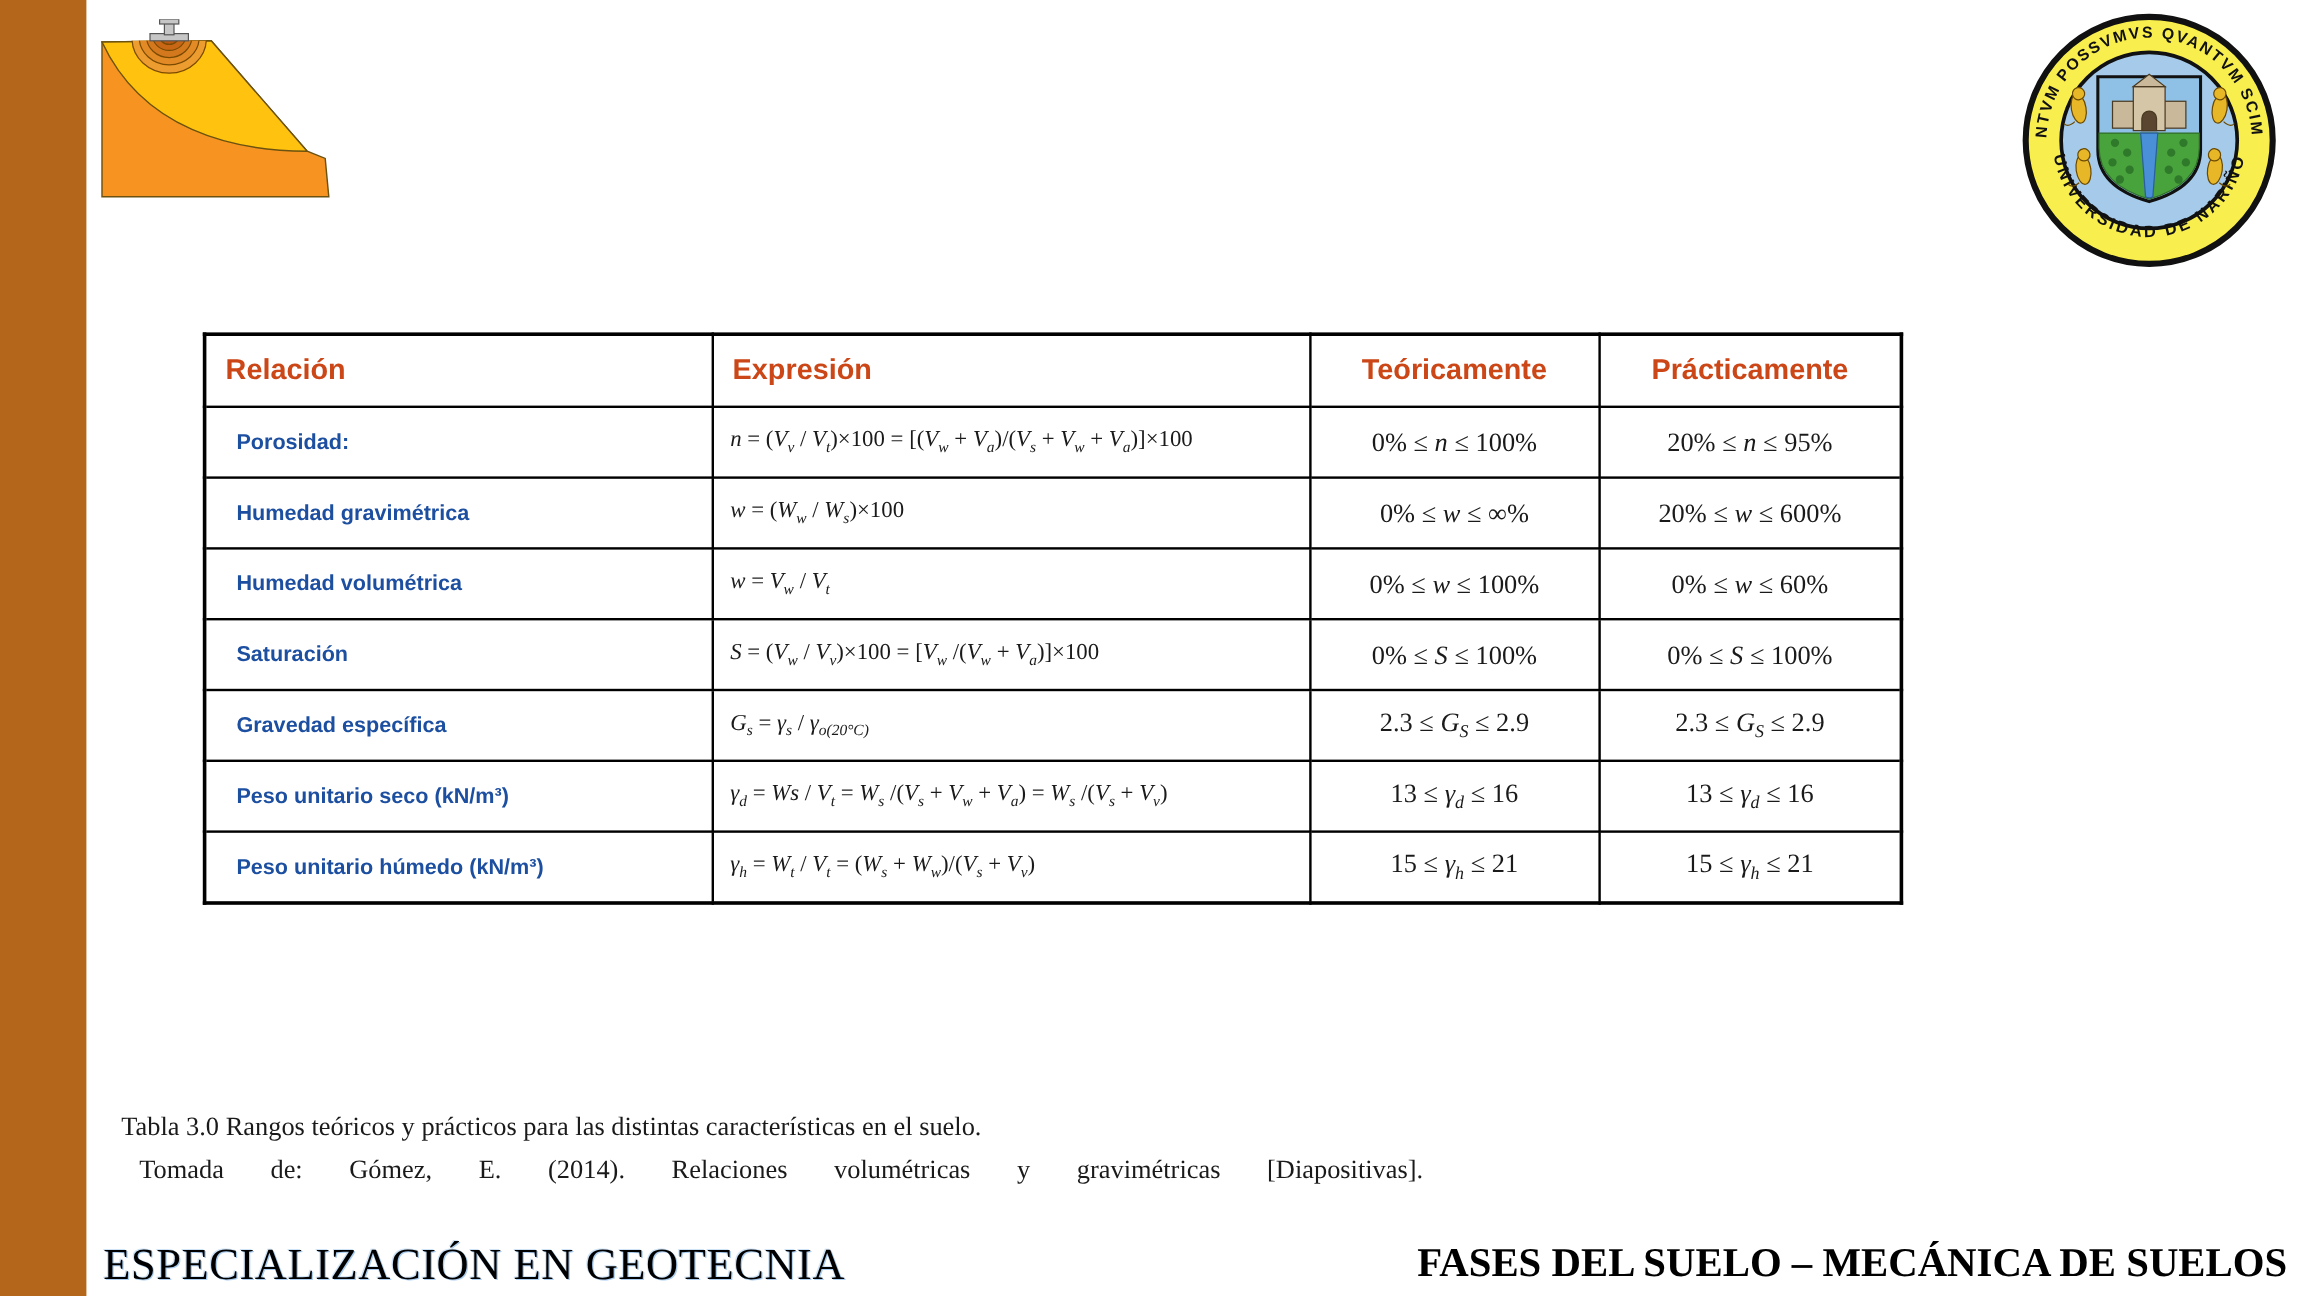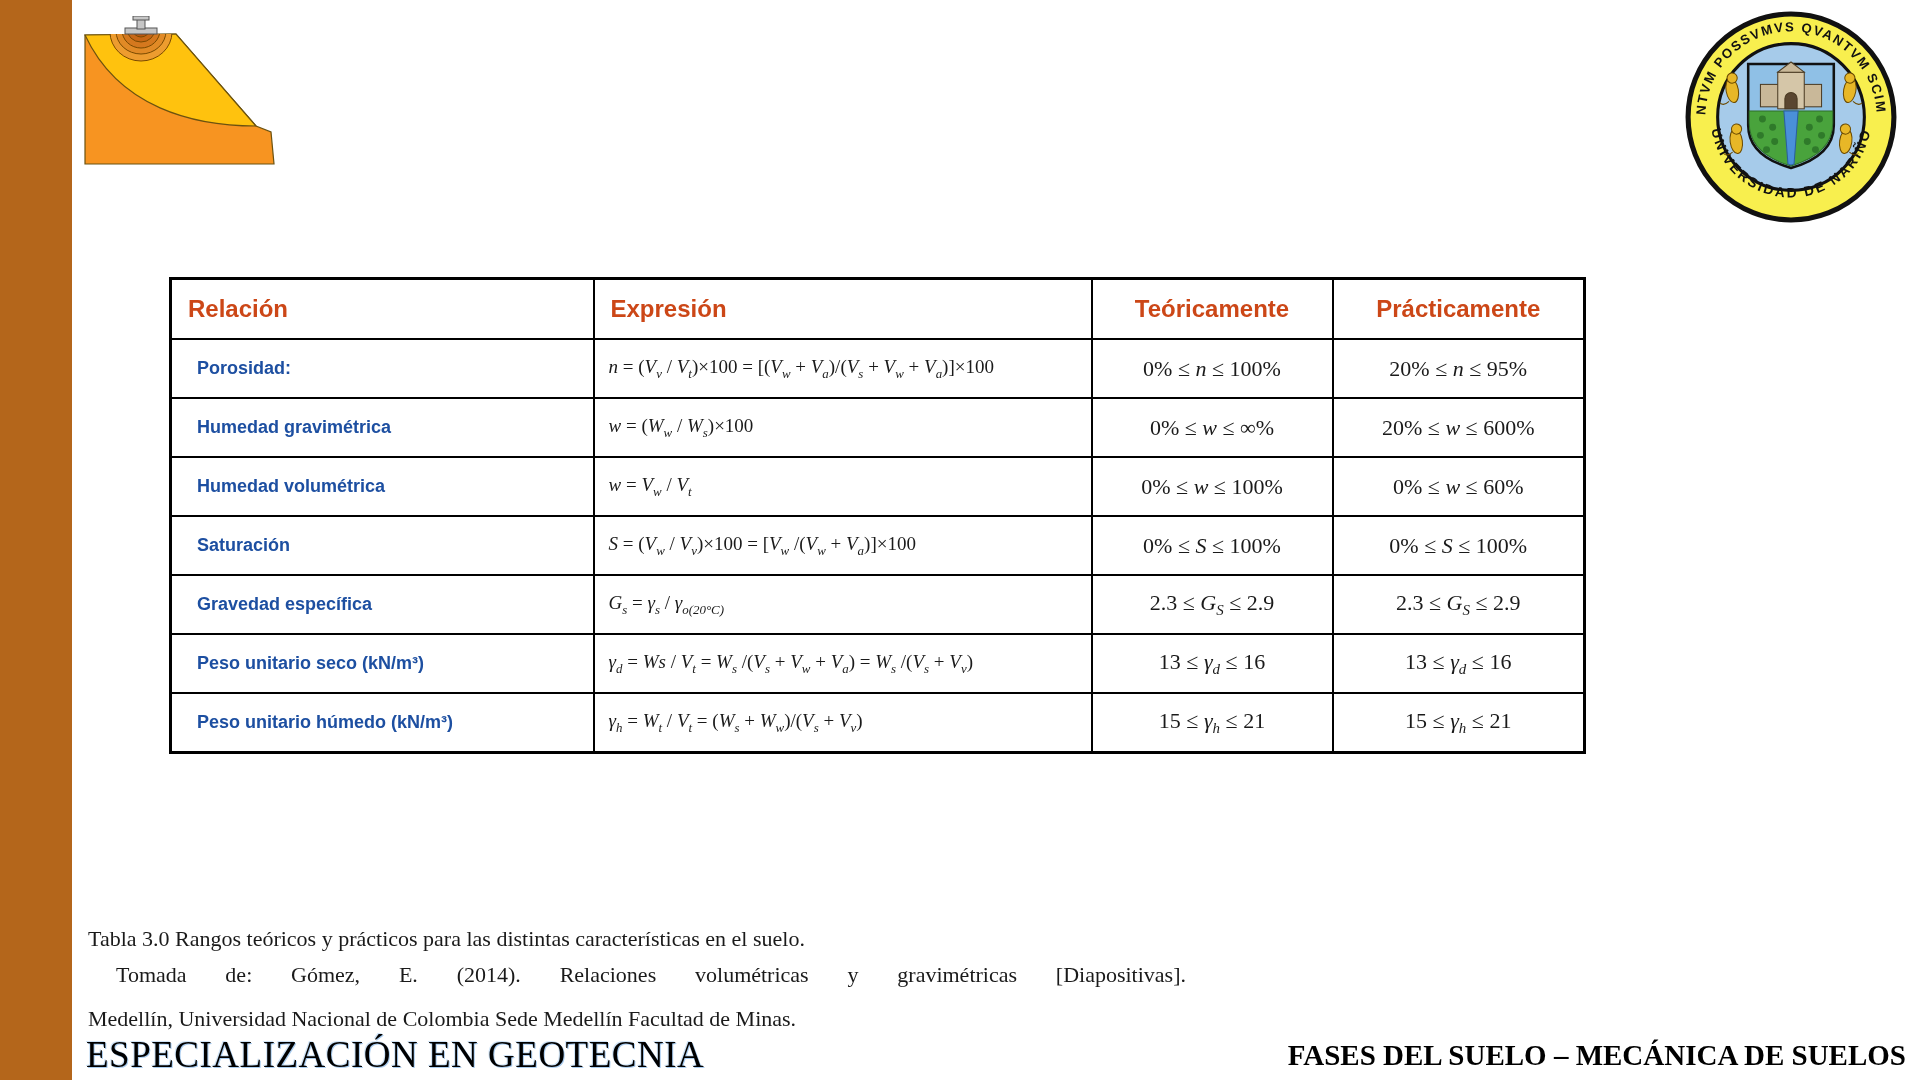--- a/index.html
+++ b/index.html
@@ -20,29 +20,29 @@
          font-family:"Liberation Sans",sans-serif;}
   td.expr{font-size:19px;padding-left:14px;color:#1a1a1a;
           font-family:"Liberation Serif",serif;}
   td.range{font-size:22px;text-align:center;color:#1a1a1a;
            font-family:"Liberation Serif",serif;}
   td.expr sub,td.range sub{font-size:0.68em;font-style:italic;}
   td.expr i,td.range i{font-family:"Liberation Serif",serif;}
 
   .caption{position:absolute;left:88px;color:#1a1a1a;font-family:"Liberation Serif",serif;
            font-size:22px;}
-  .cap-1{top:926px;width:1100px;}
+  .cap-1{top:926px;width:1100px;margin-left:13px;}
   .cap-2{top:962px;width:1070px;text-align:justify;text-align-last:justify;margin-left:28px;}
   .cap-3{top:1006px;width:1100px;}
 
   .footer-left{position:absolute;left:86px;bottom:4px;font-family:"Liberation Serif",serif;
                font-size:37px;color:#000000;letter-spacing:0.5px;
                text-shadow:1px 1px 0 #aacdf0,-1px -1px 0 #cfe3f6;}
   .footer-right{position:absolute;right:14px;bottom:8px;font-family:"Liberation Serif",serif;
-                font-size:29px;font-weight:bold;color:#000;margin-left:11px;}
+                font-size:34px;font-weight:bold;color:#000;margin-left:11px;}
 </style>
 </head>
 <body>
 
 <div class="slide">
 
   <div class="left-bar"></div>
 
   <svg class="slope-logo" viewBox="0 0 192 150" xmlns="http://www.w3.org/2000/svg">
     <defs>
@@ -191,18 +191,17 @@
         <td class="lbl">Peso unitario húmedo (kN/m³)</td>
         <td class="expr"><i>γ</i><sub>h</sub> = <i>W</i><sub>t</sub> / <i>V</i><sub>t</sub> = (<i>W</i><sub>s</sub> + <i>W</i><sub>w</sub>)/(<i>V</i><sub>s</sub> + <i>V</i><sub>v</sub>)</td>
         <td class="range">15 ≤ <i>γ</i><sub>h</sub> ≤ 21</td>
         <td class="range">15 ≤ <i>γ</i><sub>h</sub> ≤ 21</td>
       </tr>
     </tbody>
   </table>
 
   <div class="caption cap-1">Tabla 3.0 Rangos teóricos y prácticos para las distintas características en el suelo.</div>
   <div class="caption cap-2">Tomada de: Gómez, E. (2014). Relaciones volumétricas y gravimétricas [Diapositivas].</div>
-  <div class="caption cap-3">Medellín, Universidad Nacional de Colombia Sede Medellín Facultad de Minas.</div>
 
   <div class="footer-left">ESPECIALIZACIÓN EN GEOTECNIA</div>
   <div class="footer-right">FASES DEL SUELO – MECÁNICA DE SUELOS</div>
 
 </div>
 
 </body></html>

